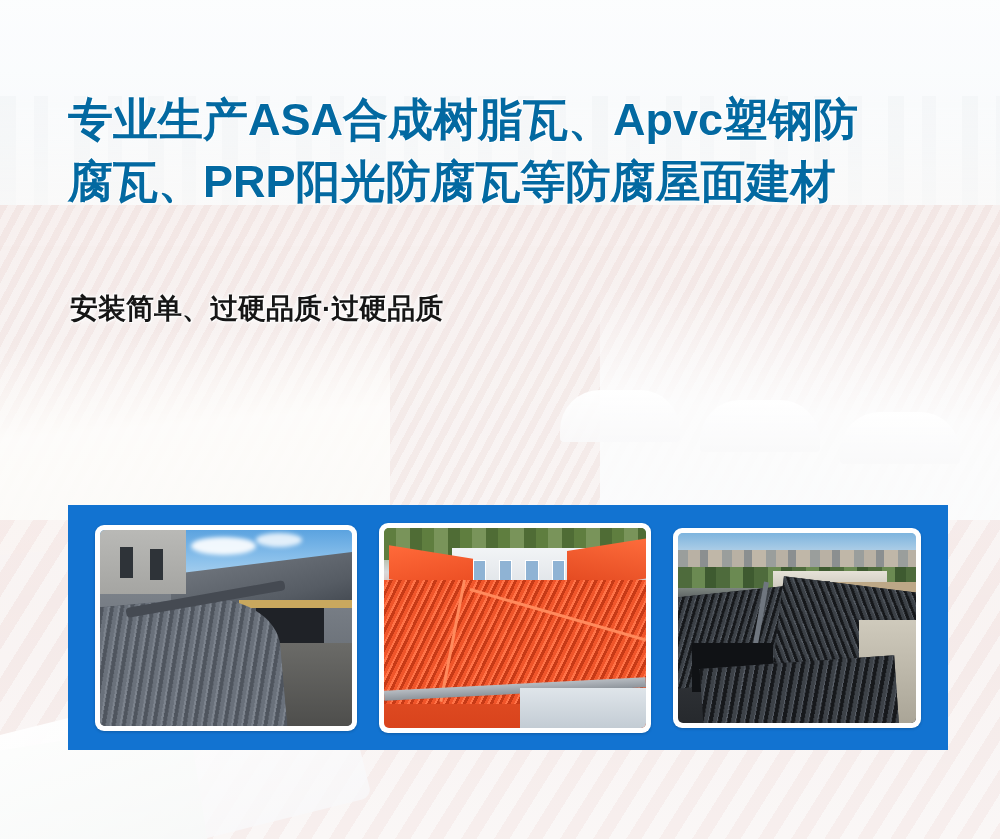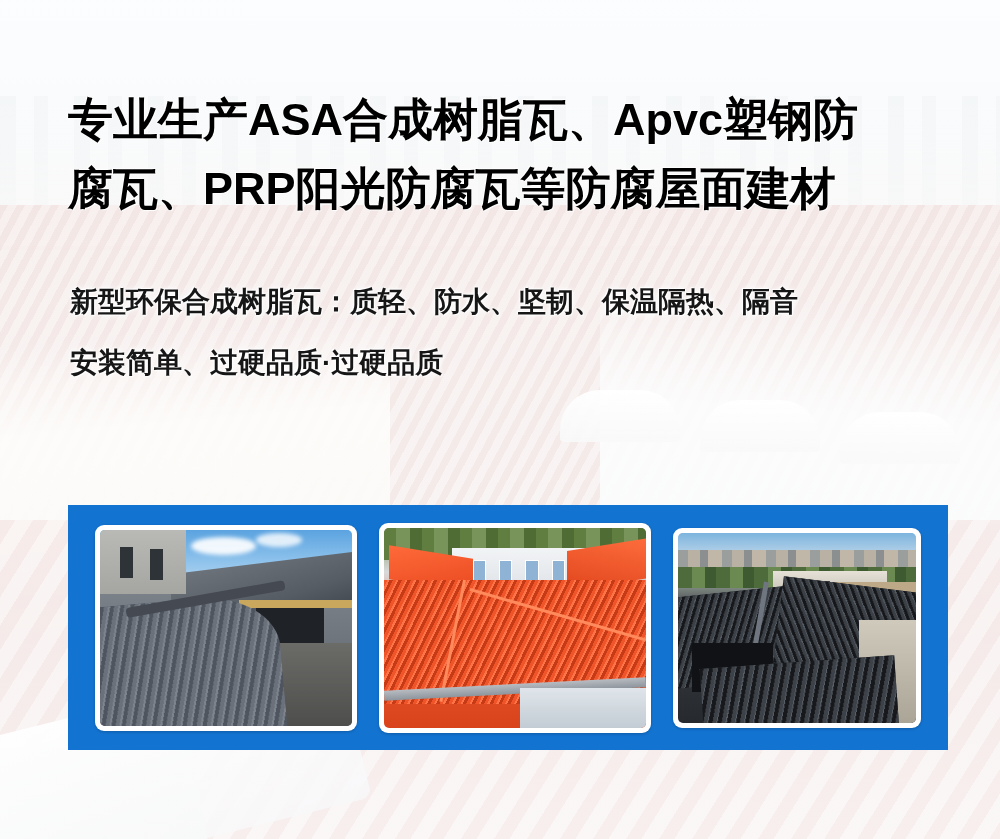--- a/index.html
+++ b/index.html
@@ -103,31 +103,31 @@
   }
 
   .headline {
     position:absolute;
     left:68px; top:92px;
     width:880px;
     font-size:45px;
     font-weight:bold;
     line-height:55px;
     letter-spacing:0px;
-    color:#000000;
+    color:#0369a1;
     -webkit-text-stroke:1px rgba(255,255,255,.85);
     paint-order:stroke fill;
     text-shadow:
       0 0 2px rgba(255,255,255,.95),
       1px 1px 0 rgba(255,255,255,.75),
       -1px -1px 0 rgba(255,255,255,.75);
     white-space:nowrap;
   }
   .headline-line { display:block; }
-  .headline-line + .headline-line { margin-top:14px; }
+  .headline-line + .headline-line { margin-top:7px; }
 
   .subtitle {
     position:absolute;
     left:70px; top:275px;
     width:890px;
     color:#161616;
     font-size:28px;
     font-weight:bold;
     line-height:54px;
     letter-spacing:0px;
@@ -294,21 +294,20 @@
   </div>
 
   <div class="content">
 
     <h1 class="headline">
       <span class="headline-line">专业生产ASA合成树脂瓦、Apvc塑钢防</span>
       <span class="headline-line">腐瓦、PRP阳光防腐瓦等防腐屋面建材</span>
     </h1>
 
     <div class="subtitle">
-      <span class="subtitle-line">新型环保合成树脂瓦：质轻、防水、坚韧、保温隔热、隔音</span>
       <span class="subtitle-line gap">安装简单、过硬品质·过硬品质</span>
     </div>
 
     <div class="gallery">
 
       <div class="photo-frame">
         <div class="photo p1">
           <div class="sky"></div>
           <div class="cloud1"></div>
           <div class="cloud2"></div>

